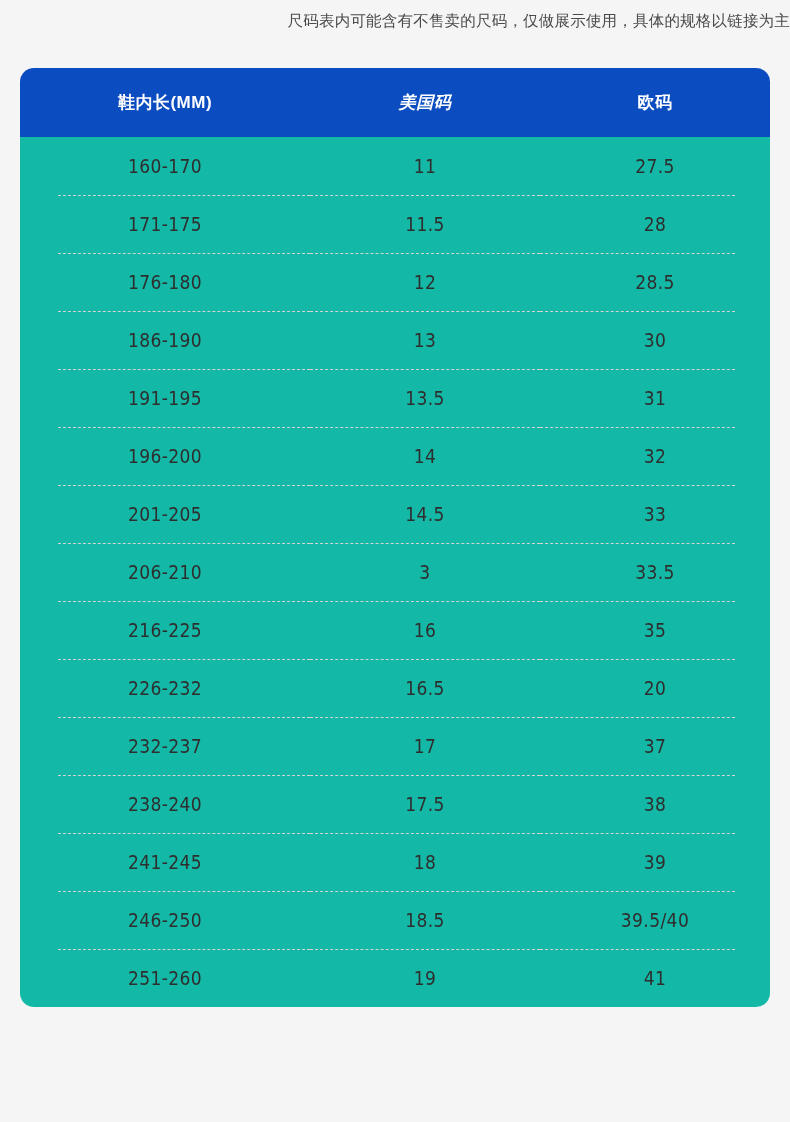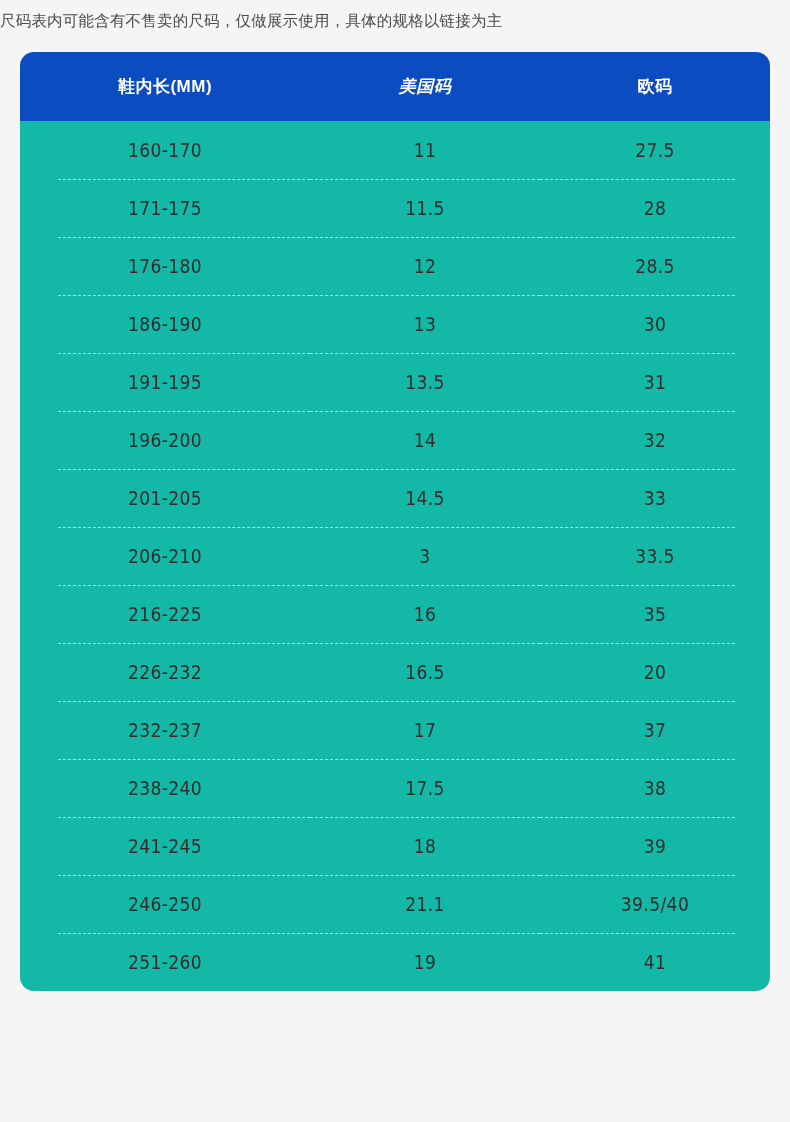--- a/index.html
+++ b/index.html
@@ -19,32 +19,32 @@
     width: 790px;
     height: 1122px;
     box-sizing: border-box;
   }
 
   .notice {
     position: absolute;
     top: 10px;
     left: 0;
     width: 790px;
-    text-align: left;
+    text-align: right;
     font-size: 15.5px;
     line-height: 22px;
     color: #4a4a4a;
     letter-spacing: 0.2px;
     white-space: nowrap;
   }
 
   .card {
     position: absolute;
     left: 20px;
-    top: 52px;
+    top: 68px;
     width: 750px;
     background: #ffffff;
     border-radius: 14px;
     overflow: hidden;
     box-shadow: 0 0 0 0 rgba(0,0,0,0);
   }
 
   .table {
     width: 100%;
     border-collapse: collapse;
@@ -181,21 +181,21 @@
             <td>17.5</td>
             <td>38</td>
           </tr>
           <tr class="tbody-row">
             <td>241-245</td>
             <td>18</td>
             <td>39</td>
           </tr>
           <tr class="tbody-row">
             <td>246-250</td>
-            <td>21.1</td>
+            <td>18.5</td>
             <td>39.5/40</td>
           </tr>
           <tr class="tbody-row">
             <td>251-260</td>
             <td>19</td>
             <td>41</td>
           </tr>
         </tbody>
     </table>
   </div>

